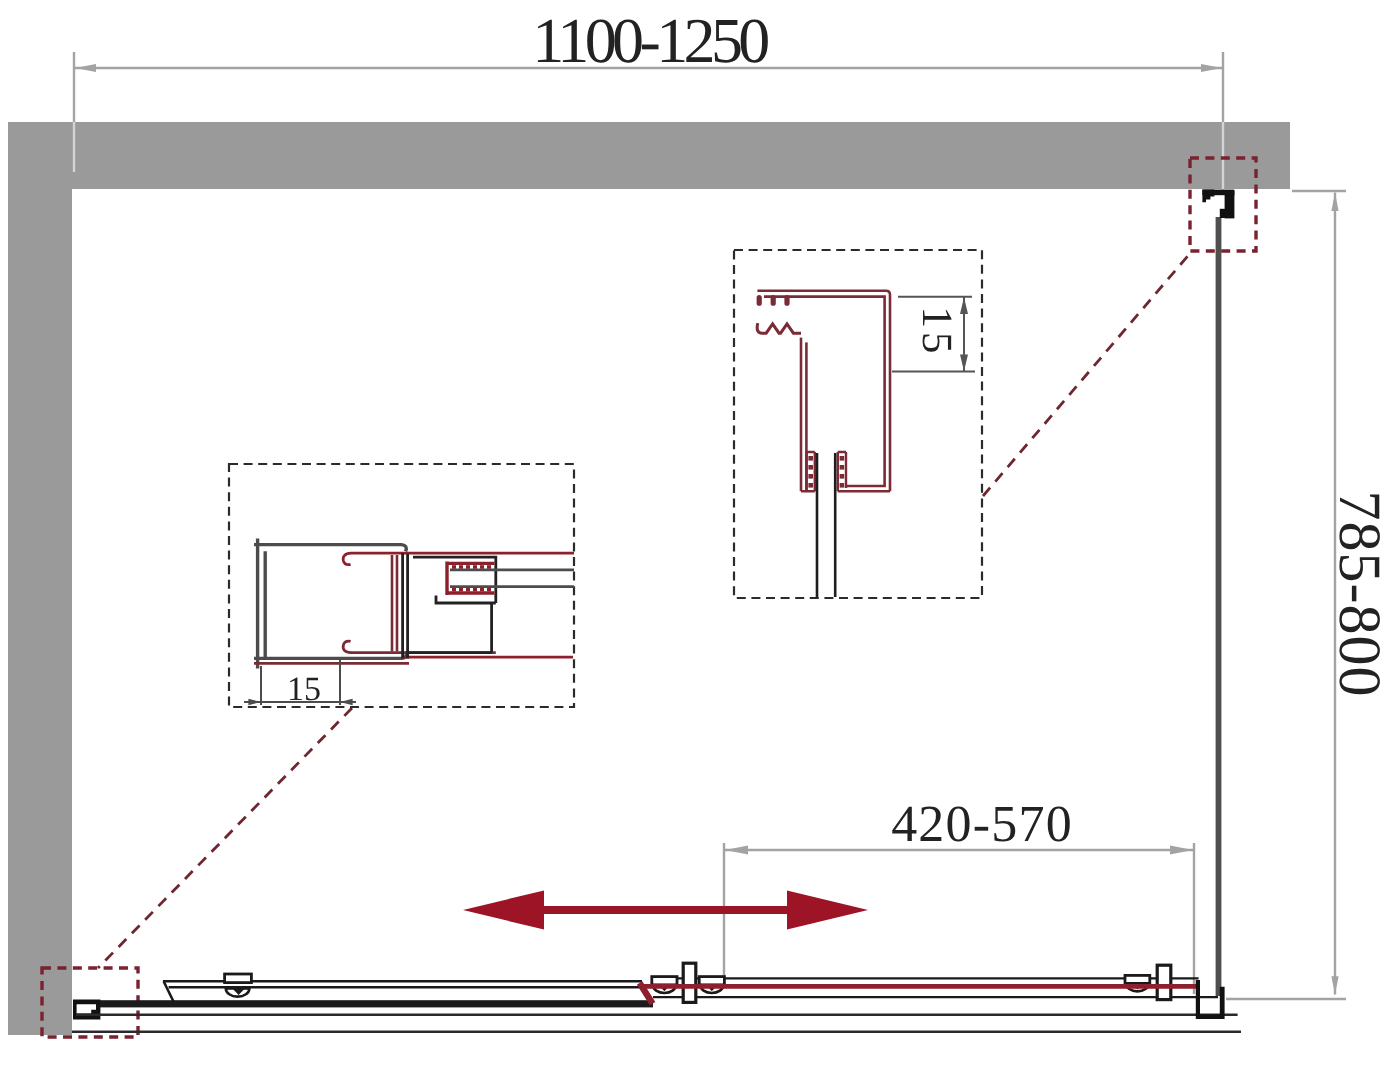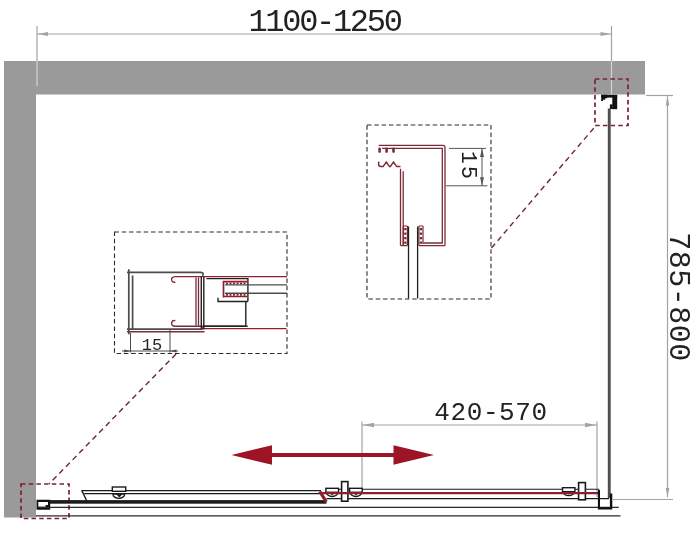--- a/index.html
+++ b/index.html
@@ -1,17 +1,17 @@
 <!DOCTYPE html>
 <html><head>
 <meta charset="utf-8">
 <style>
   html,body{margin:0;padding:0;background:#fff;}
   #page{position:relative;width:700px;height:533px;background:#fff;overflow:hidden;
-        font-family:Liberation Mono, monospace;}
+        font-family:Liberation Serif, serif;}
   svg{position:absolute;left:0;top:0;}
 </style>
 </head>
 <body>
 <div id="page">
 <svg width="700" height="533" viewBox="0 0 700 533">
 
   <rect x="4" y="61" width="641" height="33.5" fill="#9a9a9a"></rect>
 
   <rect x="4" y="61" width="32" height="456.5" fill="#9a9a9a"></rect>

